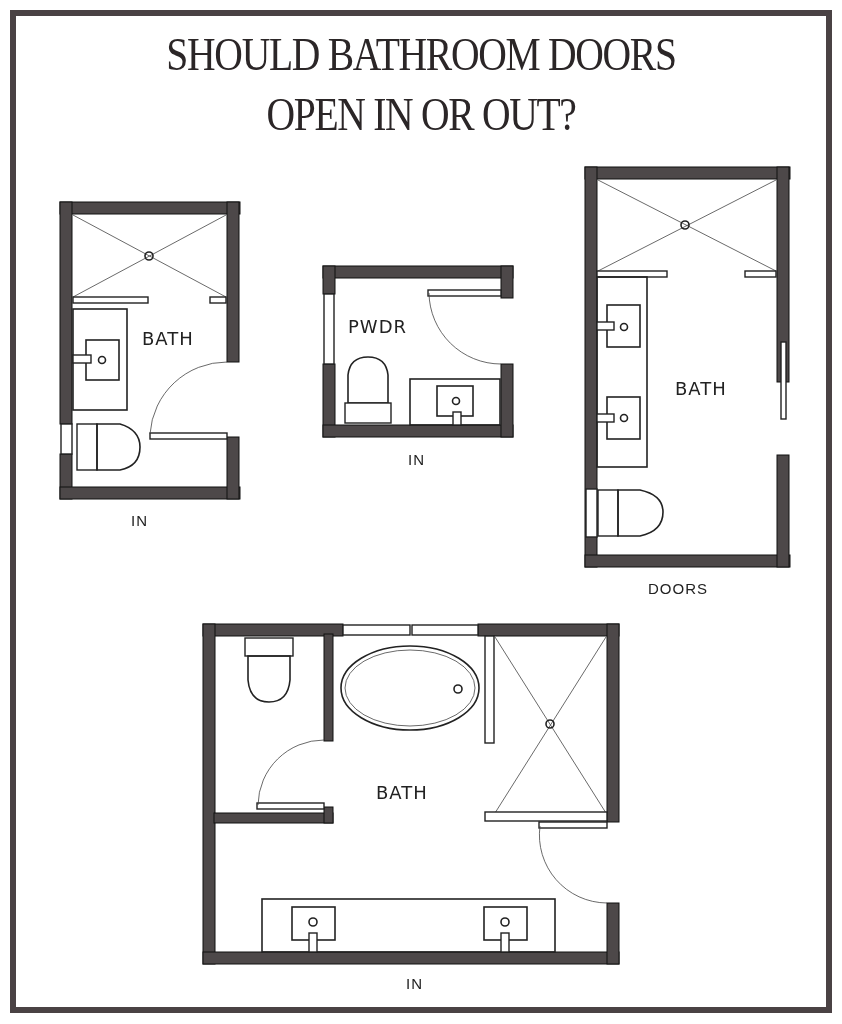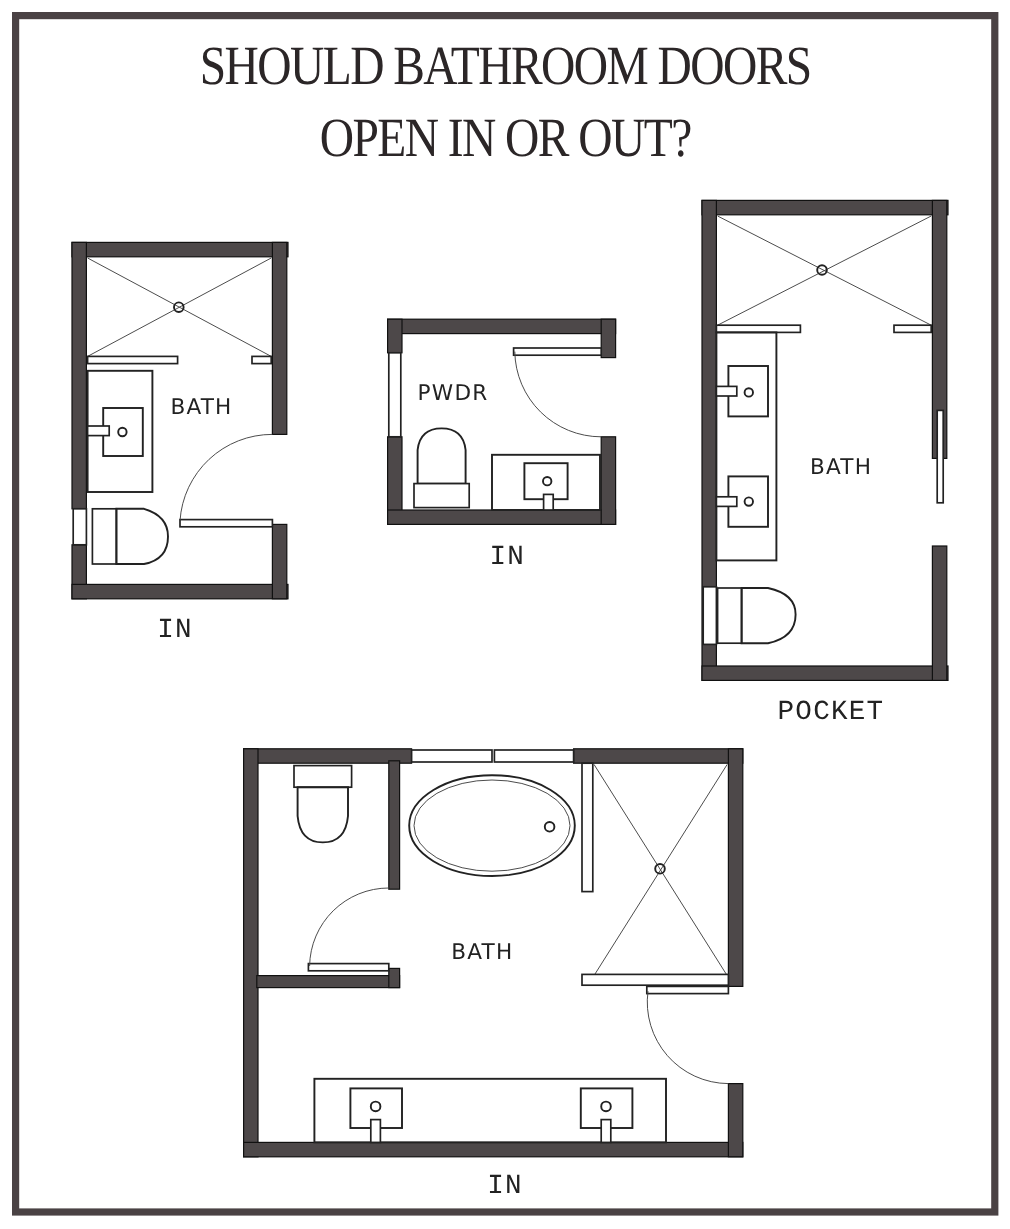--- a/index.html
+++ b/index.html
@@ -3,21 +3,21 @@
 <meta charset="utf-8">
 <style>
   html,body{margin:0;padding:0;background:#ffffff;}
   body{width:842px;height:1024px;position:relative;overflow:hidden;}
   .frame{position:absolute;left:10px;top:10px;width:810px;height:991px;border:6px solid #4a4244;}
   .title{position:absolute;left:0;width:842px;text-align:center;font-family:"Liberation Serif","DejaVu Serif",serif;color:#2b2627;font-size:46px;letter-spacing:-1.5px;transform:scaleX(0.86);transform-origin:center;}
   .t1{top:28px;}
   .t2{top:88px;}
   svg.plans{position:absolute;left:0;top:0;}
   .lbl{font-family:"DejaVu Sans","Liberation Sans",sans-serif;fill:#222;font-size:18px;letter-spacing:1px;}
-  .cap{position:absolute;font-family:Liberation Mono, monospace;color:#222;font-size:23px;letter-spacing:1px;}
+  .cap{position:absolute;font-family:Liberation Sans, sans-serif;color:#222;font-size:15px;letter-spacing:1px;}
 </style>
 </head>
 <body>
 
 <div class="frame"></div>
 <div class="title t1">SHOULD BATHROOM DOORS</div>
 <div class="title t2">OPEN IN OR OUT?</div>
 
 <svg class="plans" width="842" height="1024" viewBox="0 0 842 1024">
   <defs>
@@ -172,14 +172,14 @@
       <rect class="ln" x="484" y="907" width="43" height="33"></rect>
       <circle class="ln" cx="505" cy="922" r="4"></circle>
       <rect class="wh" x="501" y="933" width="8" height="19"></rect>
     </g>
     <text class="lbl" x="376" y="799">BATH</text>
   </g>
 </svg>
 
 <div class="cap" style="left:131px;top:512px;">IN</div>
 <div class="cap" style="left:408px;top:451px;">IN</div>
-<div class="cap" style="left:648px;top:580px;">POCKET</div>
+<div class="cap" style="left:648px;top:580px;">DOORS</div>
 <div class="cap" style="left:406px;top:975px;">IN</div>
 
 </body></html>

